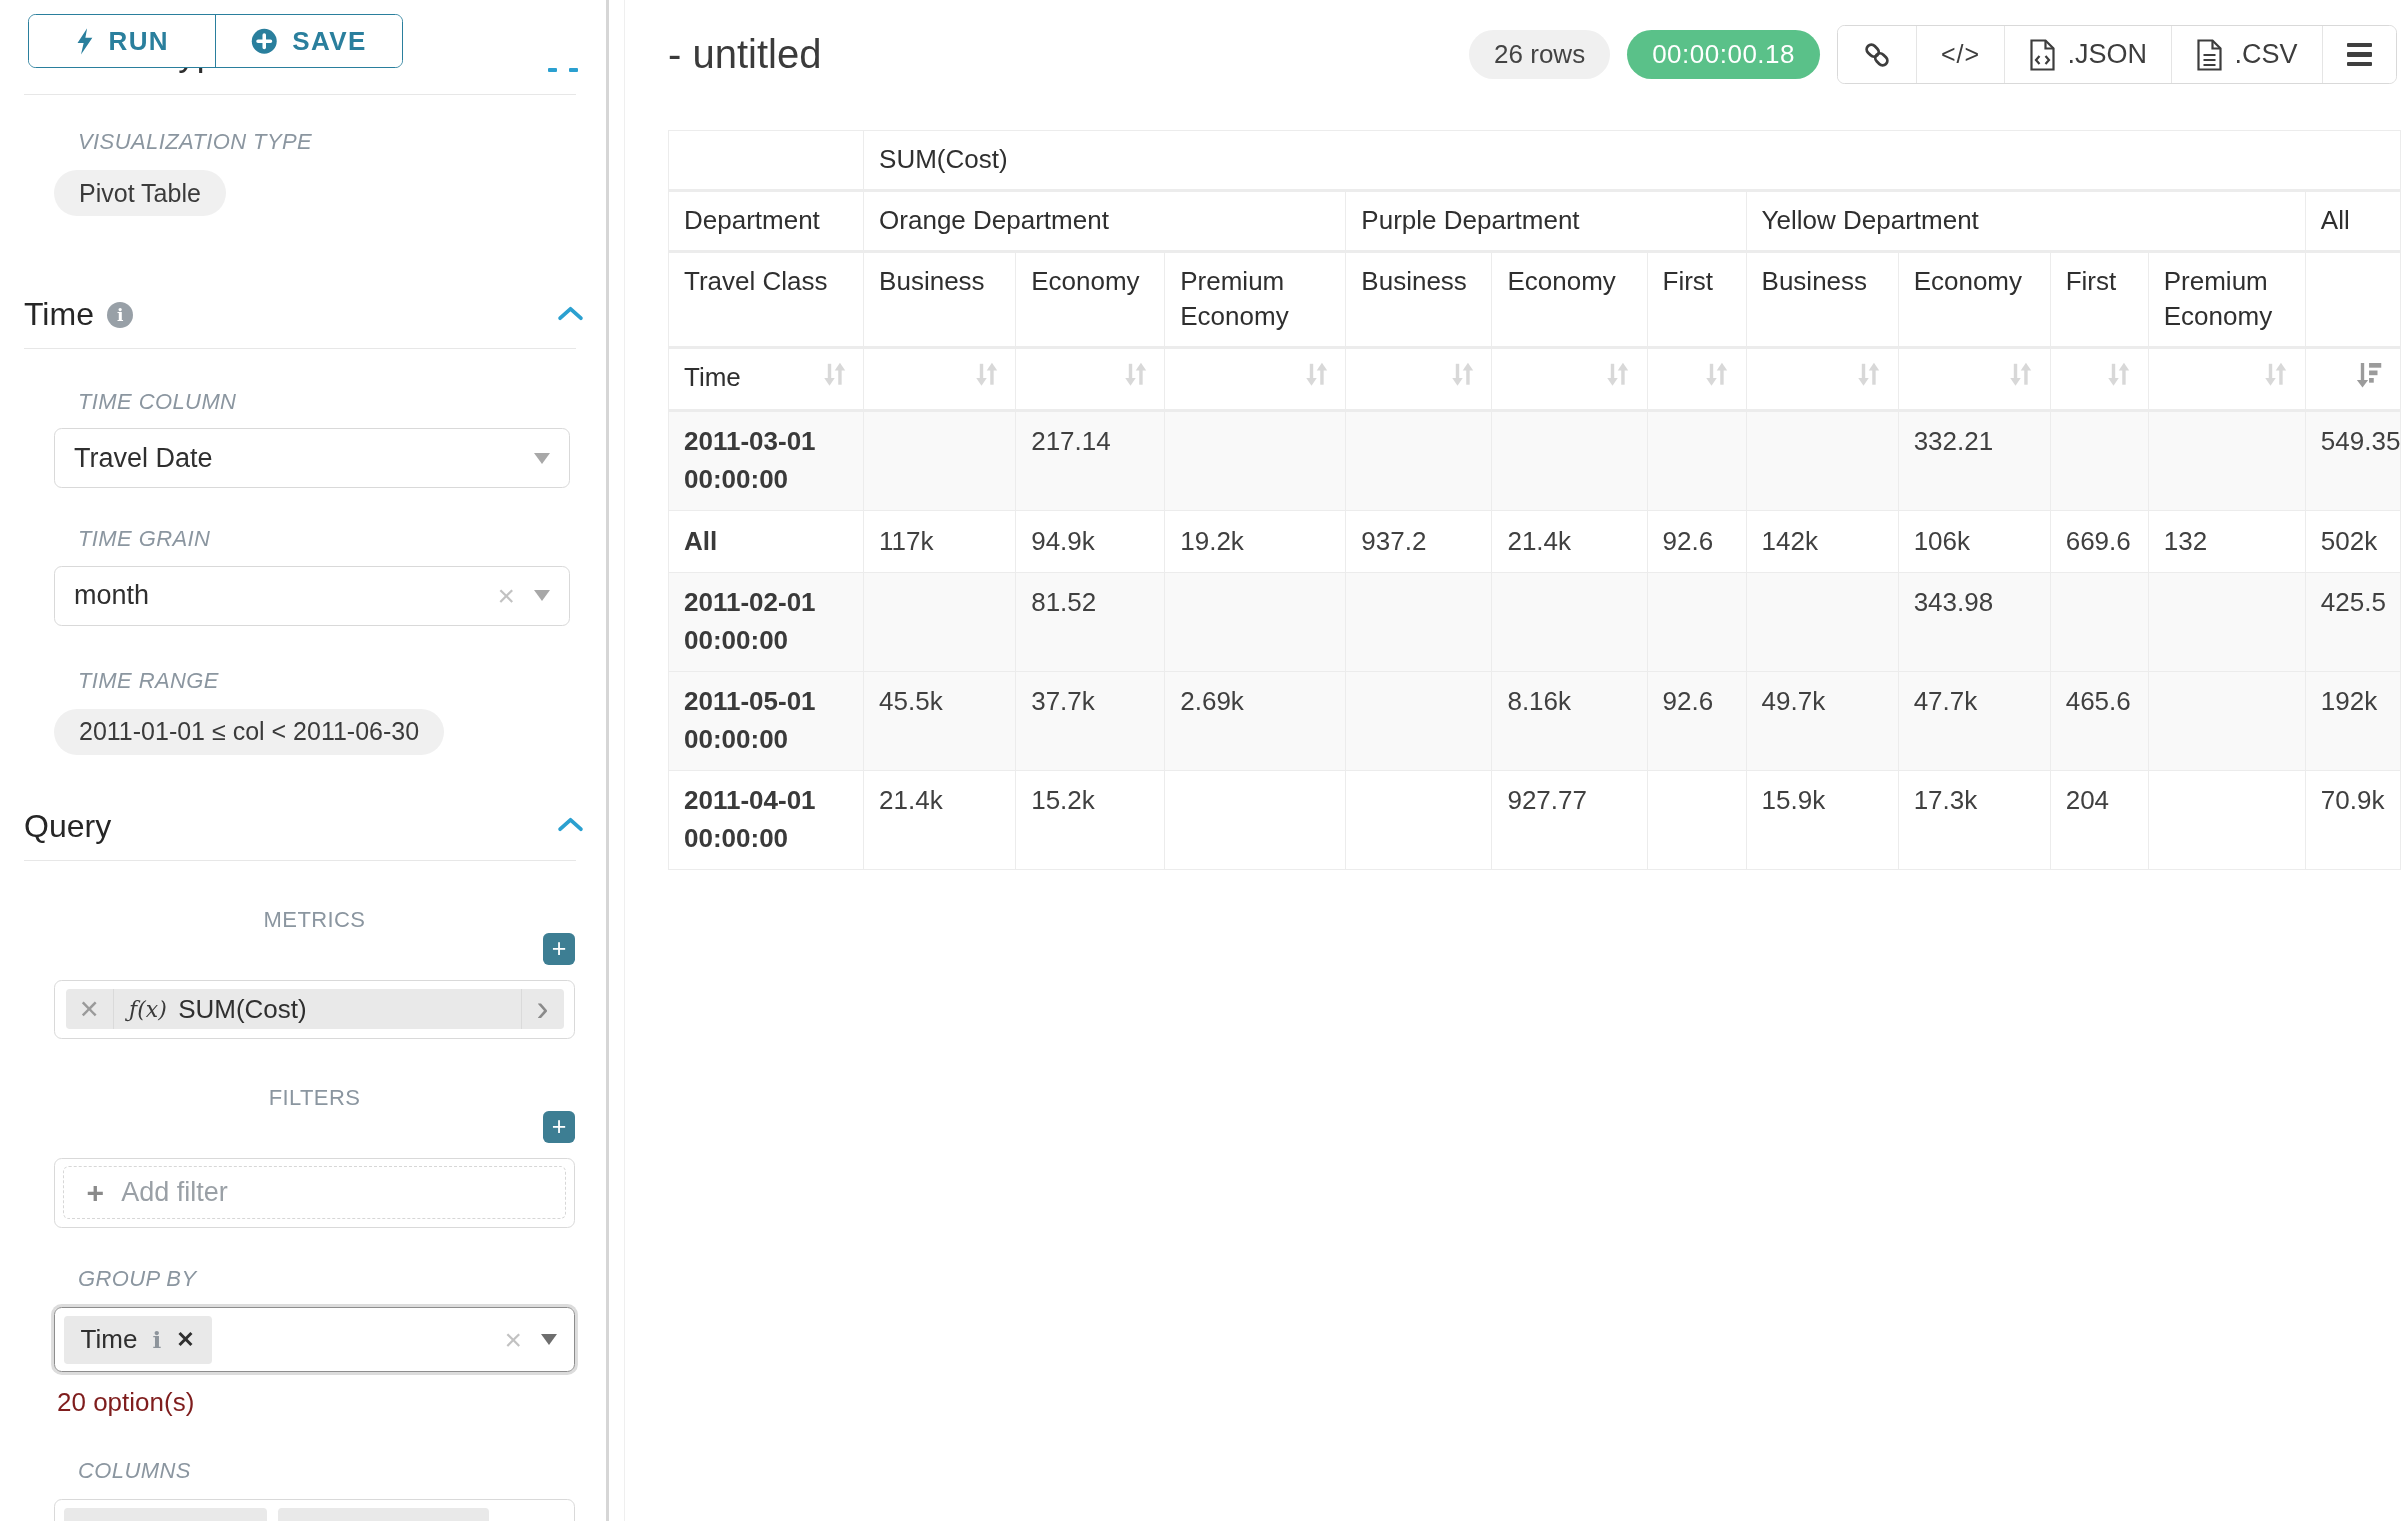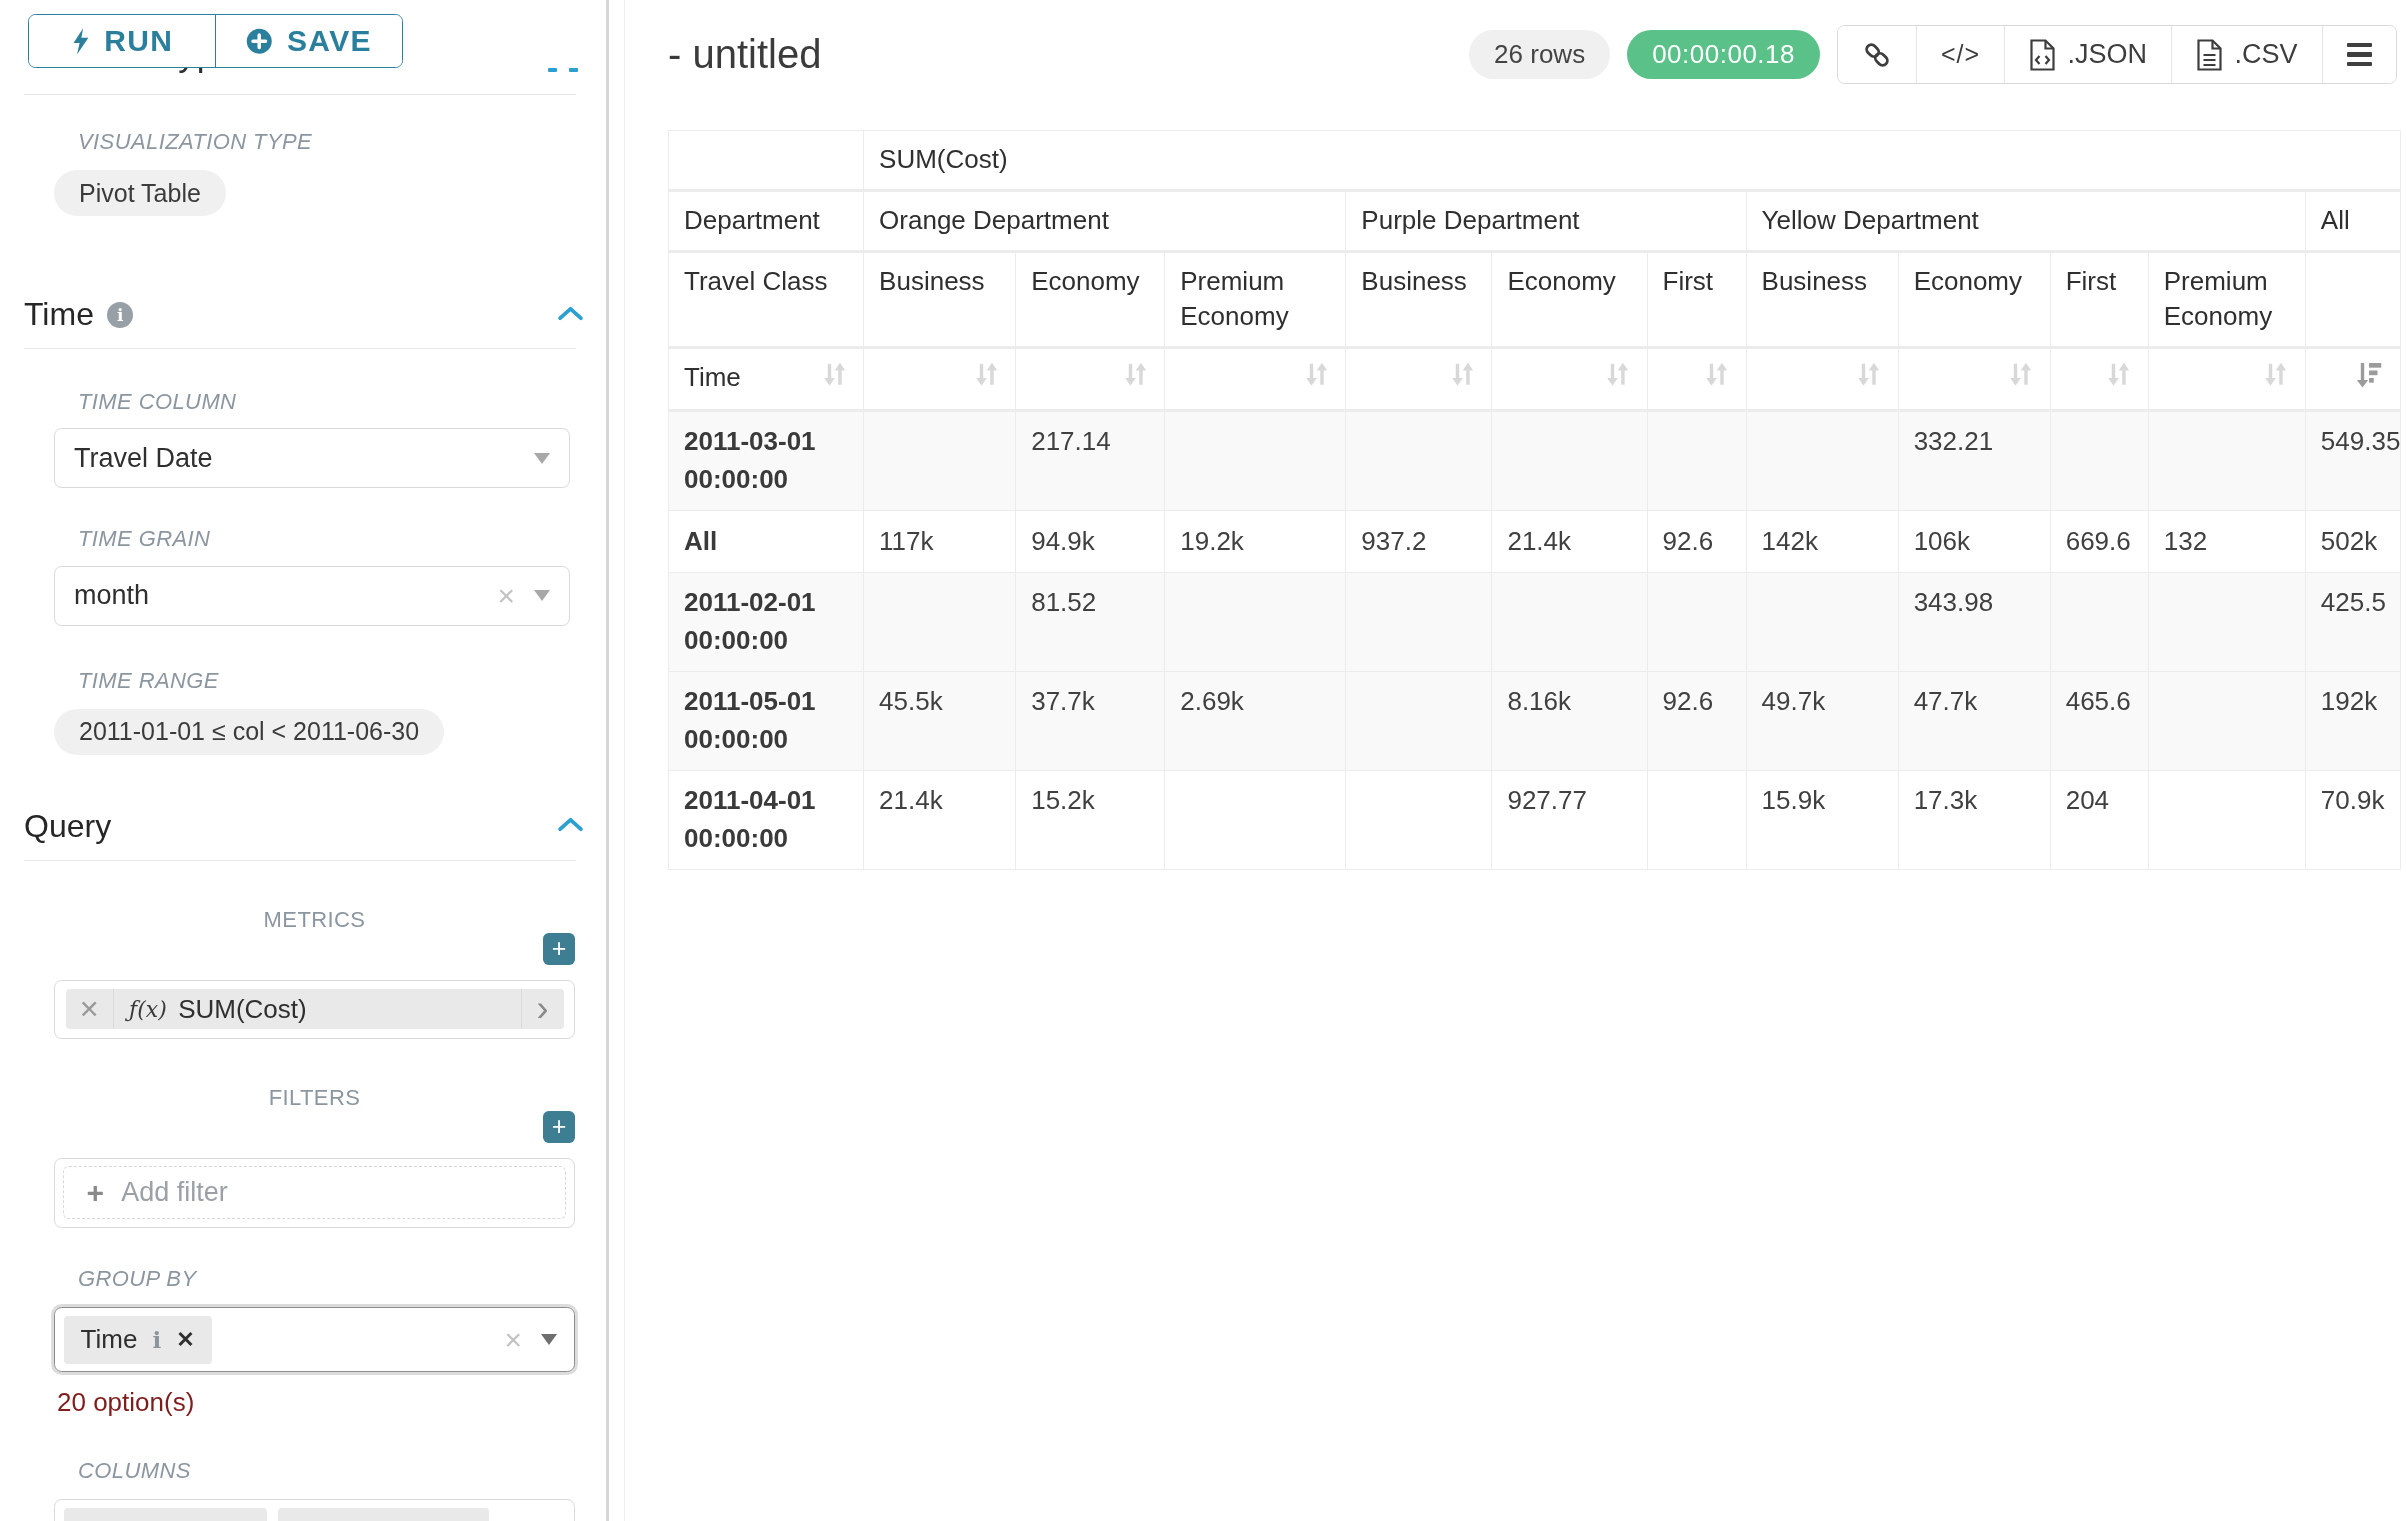--- a/index.html
+++ b/index.html
@@ -10,21 +10,21 @@
   *{box-sizing:border-box;}
   html,body{margin:0;padding:0;}
   body{width:2406px;height:1522px;position:relative;overflow:hidden;background:#fff;
        font-family:"Liberation Sans",sans-serif;color:var(--txt);}
 
   
   .sidebar{position:absolute;left:0;top:0;width:625px;height:1522px;background:#fff;border-right:1px solid #efefef;}
   .side-scrollbar{position:absolute;left:606px;top:0;width:2.9px;height:1522px;background:#d6d6d6;}
   .chart-type-heading{position:absolute;left:57px;top:34px;font-size:35px;font-weight:500;color:#2e2e2e;letter-spacing:1px;z-index:1;white-space:nowrap;}
   .btn-group{position:absolute;left:27.6px;top:14.3px;width:375px;height:54px;display:flex;z-index:2;background:#fff;border:1.9px solid var(--teal);border-radius:7.6px;overflow:hidden;}
-  .btn-group button{flex:1;display:flex;align-items:center;justify-content:center;gap:13.3px;background:#fff;border:none;cursor:pointer;color:var(--teal);font-family:inherit;font-size:30px;font-weight:700;letter-spacing:1.4px;}
+  .btn-group button{flex:1;display:flex;align-items:center;justify-content:center;gap:13.3px;background:#fff;border:none;cursor:pointer;color:var(--teal);font-family:inherit;font-size:26px;font-weight:700;letter-spacing:1.4px;}
   .btn-group button + button{border-left:1.9px solid var(--teal);}
   .speck{position:absolute;top:68px;width:8.6px;height:3.8px;background:var(--blue);z-index:3;border-radius:1px;}
   .rule{border:none;border-top:1.9px solid #e7e7e7;margin:0 48px 0 24px;}
   .side-flow{padding-top:94px;}
   .ctl-label{margin:34px 49px 0 78px;font-size:22px;color:var(--label);letter-spacing:0.4px;display:flex;align-items:center;font-style:italic;}
   .pill{display:inline-flex;align-items:center;margin:15px 0 0 54px;height:46px;padding:0 25px;background:#f0f0f0;border-radius:25px;font-size:25px;color:#3b3b3b;}
   .section-head{display:flex;align-items:center;margin:80px 40px 15px 24px;}
   .section-head h2{margin:0;font-size:32px;font-weight:500;color:#262626;}
   .info-circle{width:26px;height:26px;border-radius:50%;background:#98a0a7;color:#fff;display:inline-flex;align-items:center;justify-content:center;font-size:17px;font-weight:700;font-family:"DejaVu Serif",serif;margin-left:13.3px;}
   .section-head .chev{margin-left:auto;}

